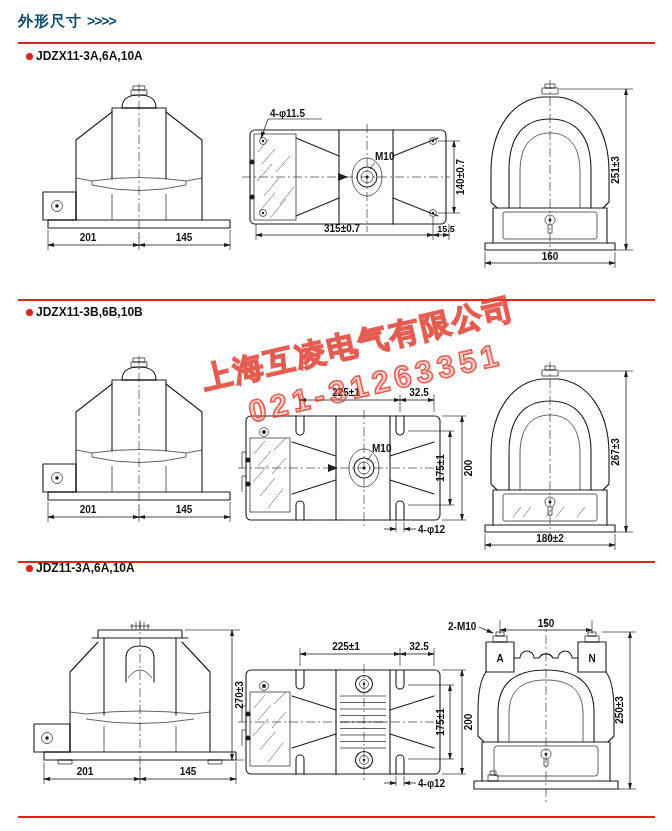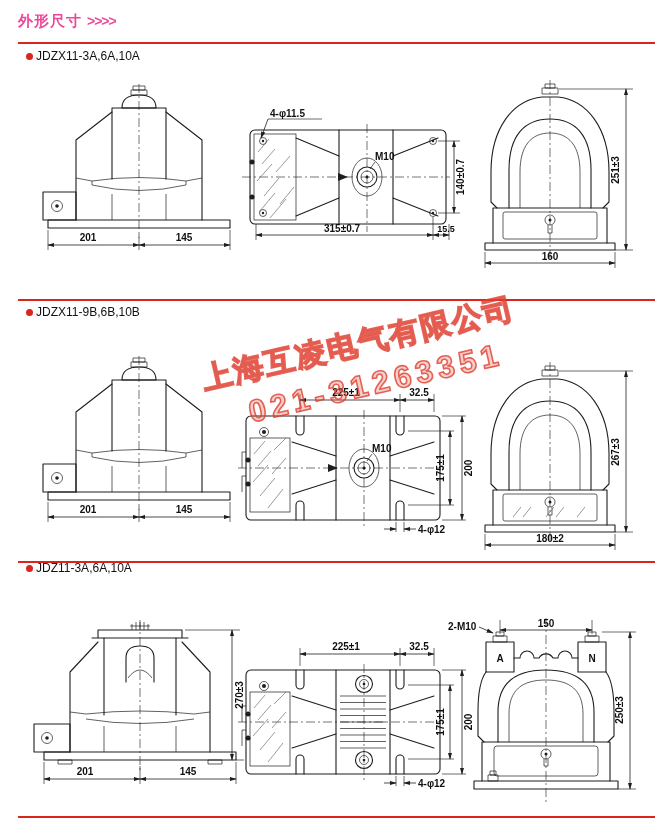--- a/index.html
+++ b/index.html
@@ -1,22 +1,22 @@
 <!DOCTYPE html>
 <html><head>
 <meta charset="utf-8">
 <style>
   html,body { margin:0; padding:0; background:#ffffff; }
   .page { position:relative; width:672px; height:831px; background:#ffffff;
           font-family:"Liberation Sans",sans-serif; overflow:hidden; }
-  .hdr { position:absolute; left:18px; top:12px; color:#ec4899; font-weight:bold;
+  .hdr { position:absolute; left:18px; top:12px; color:#0c4a6e; font-weight:bold;
          font-size:15px; letter-spacing:1px; }
   .hdr .arrows { font-size:14px; letter-spacing:-1px; margin-left:5px; font-weight:bold; }
   .redline { position:absolute; left:18px; width:637px; height:2px; background:#d9251c; }
-  .sec-title { position:absolute; left:26px; font-size:12px; font-weight:normal; color:#111; }
+  .sec-title { position:absolute; left:26px; font-size:12px; font-weight:bold; color:#111; }
   .bullet { display:inline-block; width:7px; height:7px; border-radius:50%;
             background:#d9251c; margin-right:3px; vertical-align:middle; }
   svg.drw { position:absolute; overflow:visible; }
   .out  { fill:none; stroke:#1e1e1e; stroke-width:1.1; stroke-linejoin:round; stroke-linecap:round; }
   .thin { fill:none; stroke:#1e1e1e; stroke-width:0.7; }
   .hatch{ fill:none; stroke:#555555; stroke-width:0.6; }
   .cl   { fill:none; stroke:#3a3a3a; stroke-width:0.7; stroke-dasharray:9 3 2 3; }
   .dim  { fill:none; stroke:#1e1e1e; stroke-width:0.8; }
   .ext  { fill:none; stroke:#1e1e1e; stroke-width:0.65; }
   .fillc{ fill:#1e1e1e; stroke:none; }
@@ -133,21 +133,21 @@
     <text class="dimtxt" transform="translate(156,90) rotate(-90)" text-anchor="middle">251±3</text>
     <line class="ext" x1="22" y1="172" x2="22" y2="188"></line>
       <line class="ext" x1="152" y1="172" x2="152" y2="188"></line>
     <line class="dim" x1="22" y1="183" x2="152" y2="183" marker-start="url(#arr)" marker-end="url(#arr)"></line>
     <text class="dimtxt" x="87" y="180" text-anchor="middle">160</text>
   </svg>
 
   <div class="redline" style="top:299px"></div>
 
   <div class="sec-title" style="top:305px">
-    <span class="bullet"></span><span>JDZX11-9B,6B,10B</span>
+    <span class="bullet"></span><span>JDZX11-3B,6B,10B</span>
   </div>
 
   <svg class="drw" style="left:36px;top:356px" width="205" height="176" viewBox="0 0 205 176">
     <line class="cl" x1="103" y1="0" x2="103" y2="154"></line>
     <path class="thin" d="M 97,2 L 109,2 L 109,6 L 97,6 Z M 95,6 L 111,6 L 111,11 L 95,11 Z"></path>
     <path class="out" d="M 86,24 Q 86,11 103,11 Q 120,11 120,24 L 86,24"></path>
     <path class="out" d="M 76,24 L 130,24 M 76,24 L 76,95 M 130,24 L 130,95"></path>
     <path class="out" d="M 76,28 L 40,56 M 130,28 L 166,56 M 40,56 L 40,136 M 166,56 L 166,136"></path>
     <path class="thin" d="M 56,97 Q 103,90 150,97 M 56,101 Q 103,112 150,101 M 56,97 L 56,101 M 150,97 L 150,101 M 40,94 L 56,97 M 150,97 L 166,94"></path>
     <path class="thin" d="M 76,110 L 76,136 M 130,110 L 130,136"></path>

